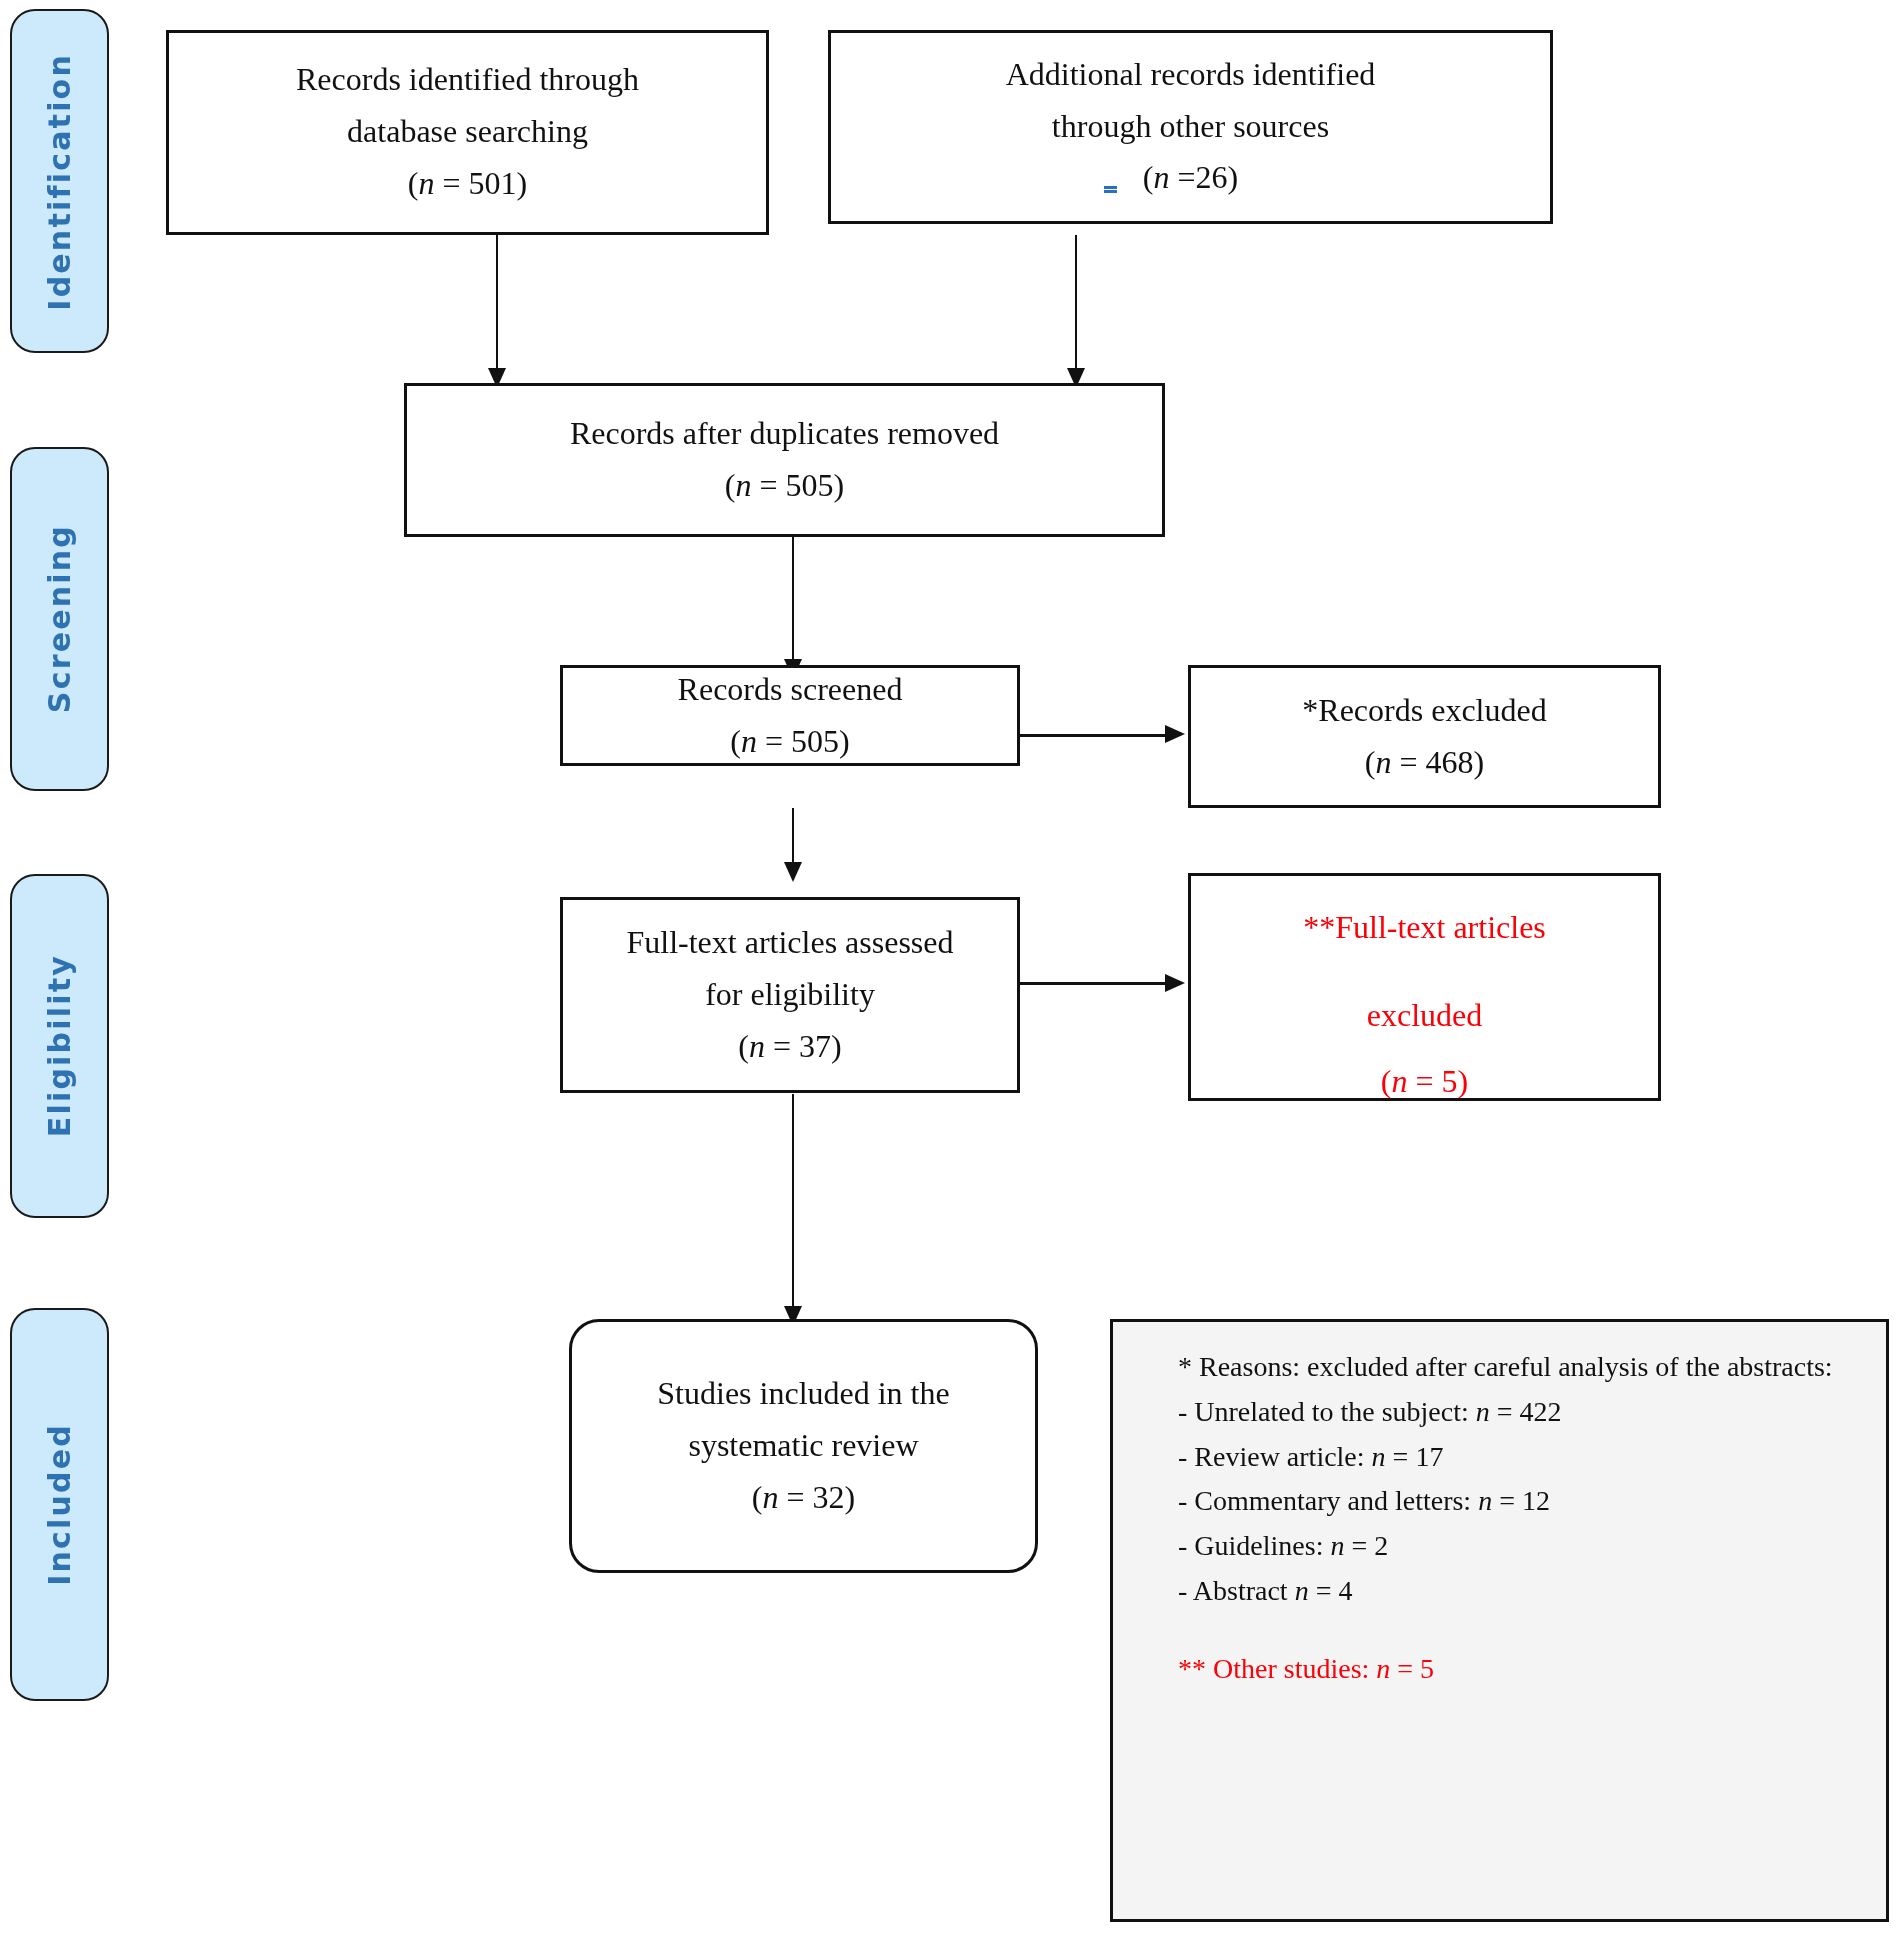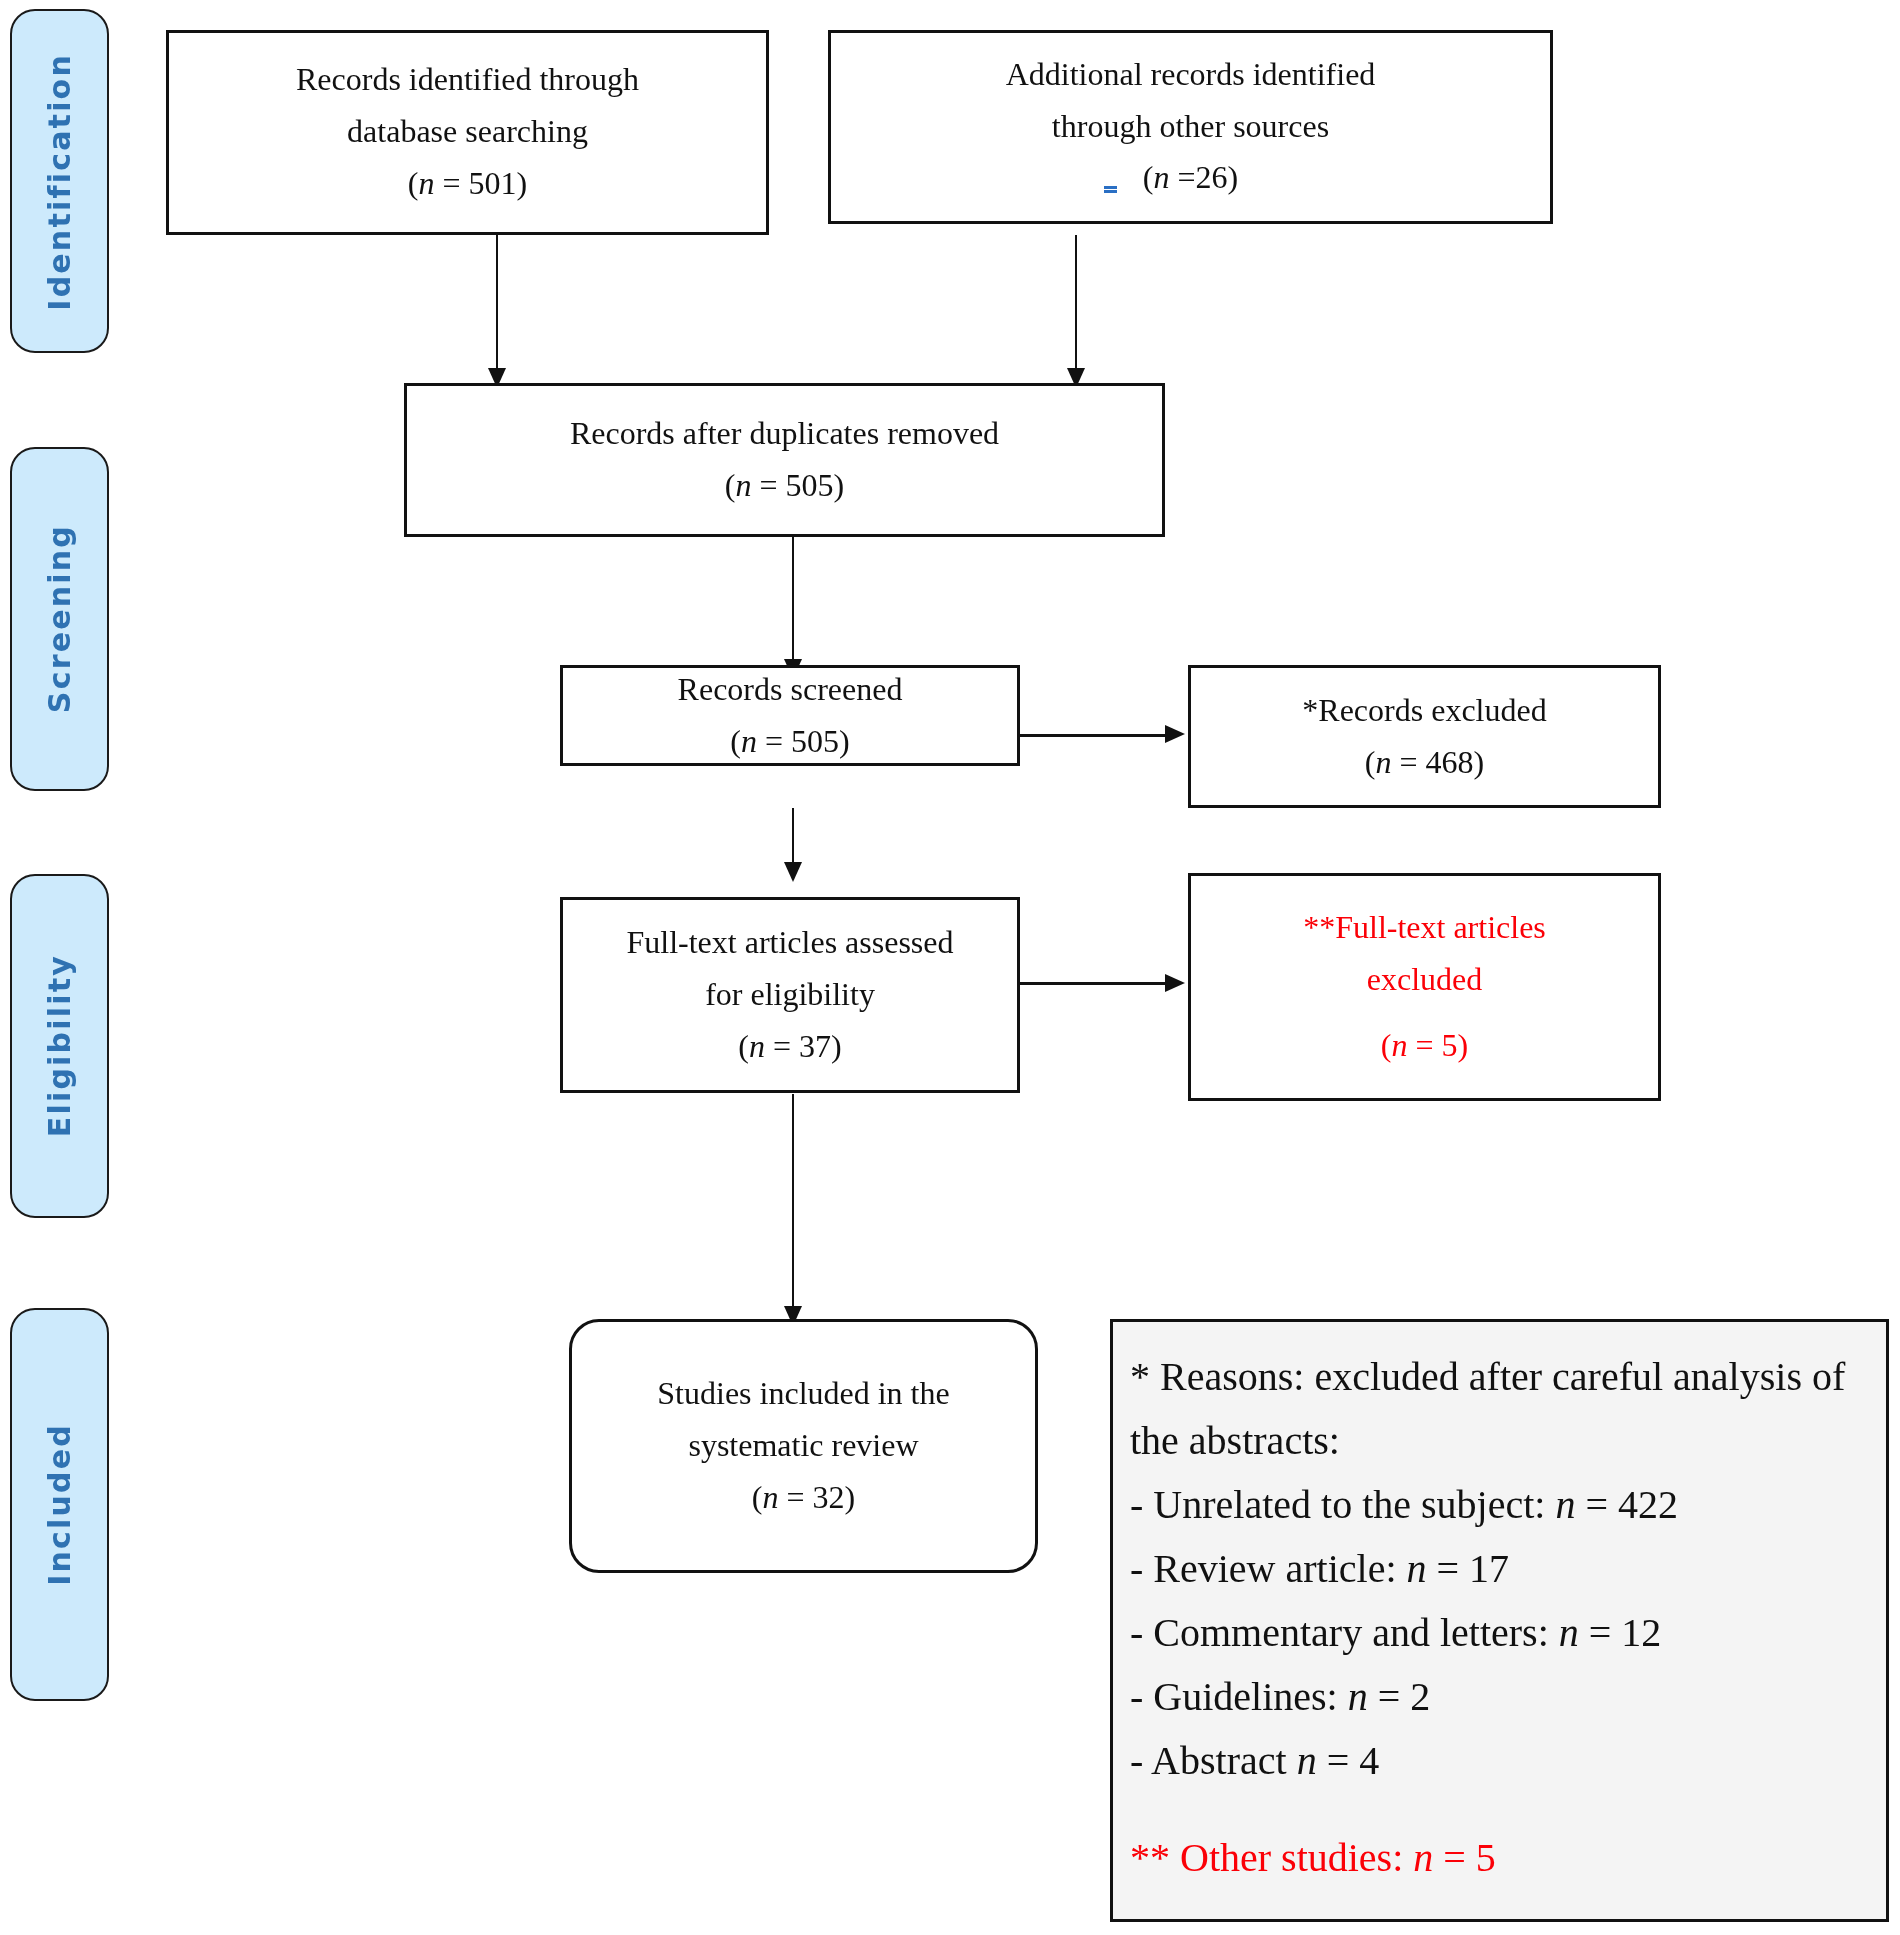--- a/index.html
+++ b/index.html
@@ -54,37 +54,38 @@
     text-align: center;
     padding: 4.5px 9.8px;
   }
   .flow-box .line {
     font-family: "Liberation Serif", serif;
     font-size: 32px;
     line-height: 1.62;
     color: #111111;
     white-space: nowrap;
   }
-  .flow-box.red .line { color: #fb0007; }
+  .flow-box.red .line { color: #fb0007; margin-top: 36px; }
   .flow-box .line .it { font-style: italic; }
 
   
   .reasons-box {
     position: absolute;
     box-sizing: border-box;
     background: #f4f4f4;
     border: 3.1px solid #111111;
     padding: 23px 15px 0 17px;
   }
   .reasons-box .r-line {
     font-family: "Liberation Serif", serif;
-    font-size: 40px;
+    font-size: 28px;
     line-height: 1.60;
     color: #111111;
     white-space: nowrap;
+    margin-left: 48px;
   }
   .reasons-box .r-line.wrap { white-space: normal; }
   .reasons-box .r-line.red { color: #fb0007; }
   .reasons-box .r-line .it { font-style: italic; }
   .reasons-box .spacer { height: 33px; }
 
   
   .vline {
     position: absolute;
     background: #111111;

